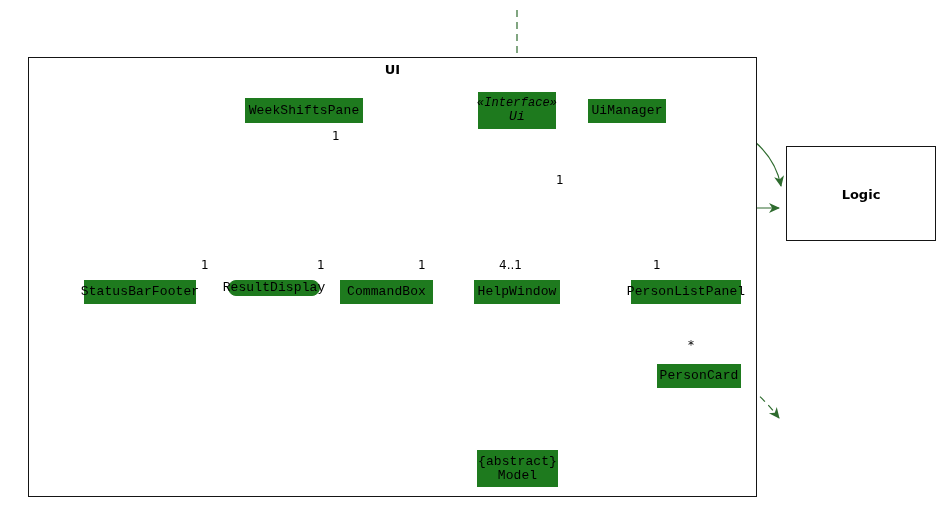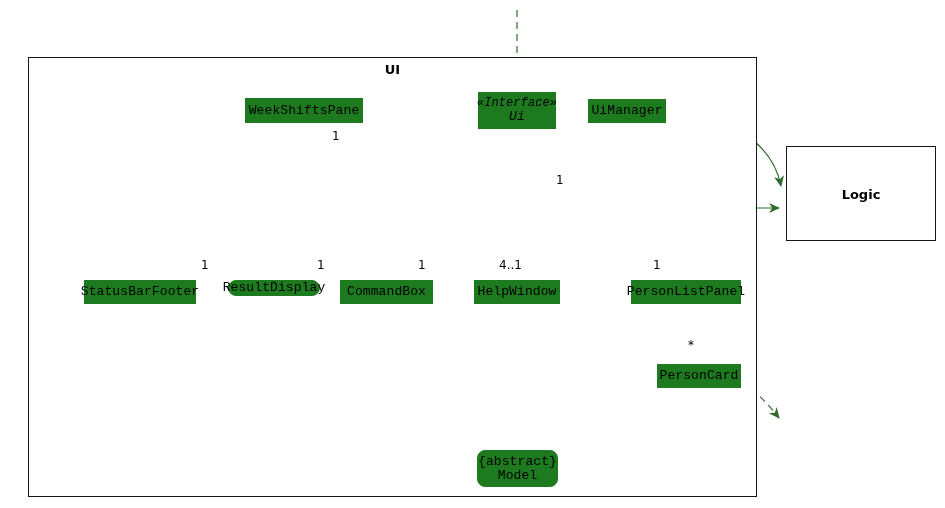--- a/index.html
+++ b/index.html
@@ -180,21 +180,21 @@
   </div>
 
   <div class="cls" style="left:657px; top:364px; width:84px; height:24px;">
     <span>PersonCard</span>
   </div>
 
   <div class="cls" style="left:631px; top:280px; width:110px; height:24px;">
     <span>PersonListPanel</span>
   </div>
 
-  <div class="cls" style="left:477px; top:450px; width:81px; height:37px;border-radius:8px;">
+  <div class="cls" style="left:477px; top:450px; width:81px; height:37px;">
     <span>{abstract}</span>
     <span class="line2">Model</span>
   </div>
 
   <div class="mult" style="left:332px; top:129px;">1</div>
   <div class="mult" style="left:556px; top:173px;">1</div>
   <div class="mult" style="left:201px; top:258px;">1</div>
   <div class="mult" style="left:317px; top:258px;">1</div>
   <div class="mult" style="left:418px; top:258px;">1</div>
   <div class="mult" style="left:499px; top:258px;">4..1</div>

